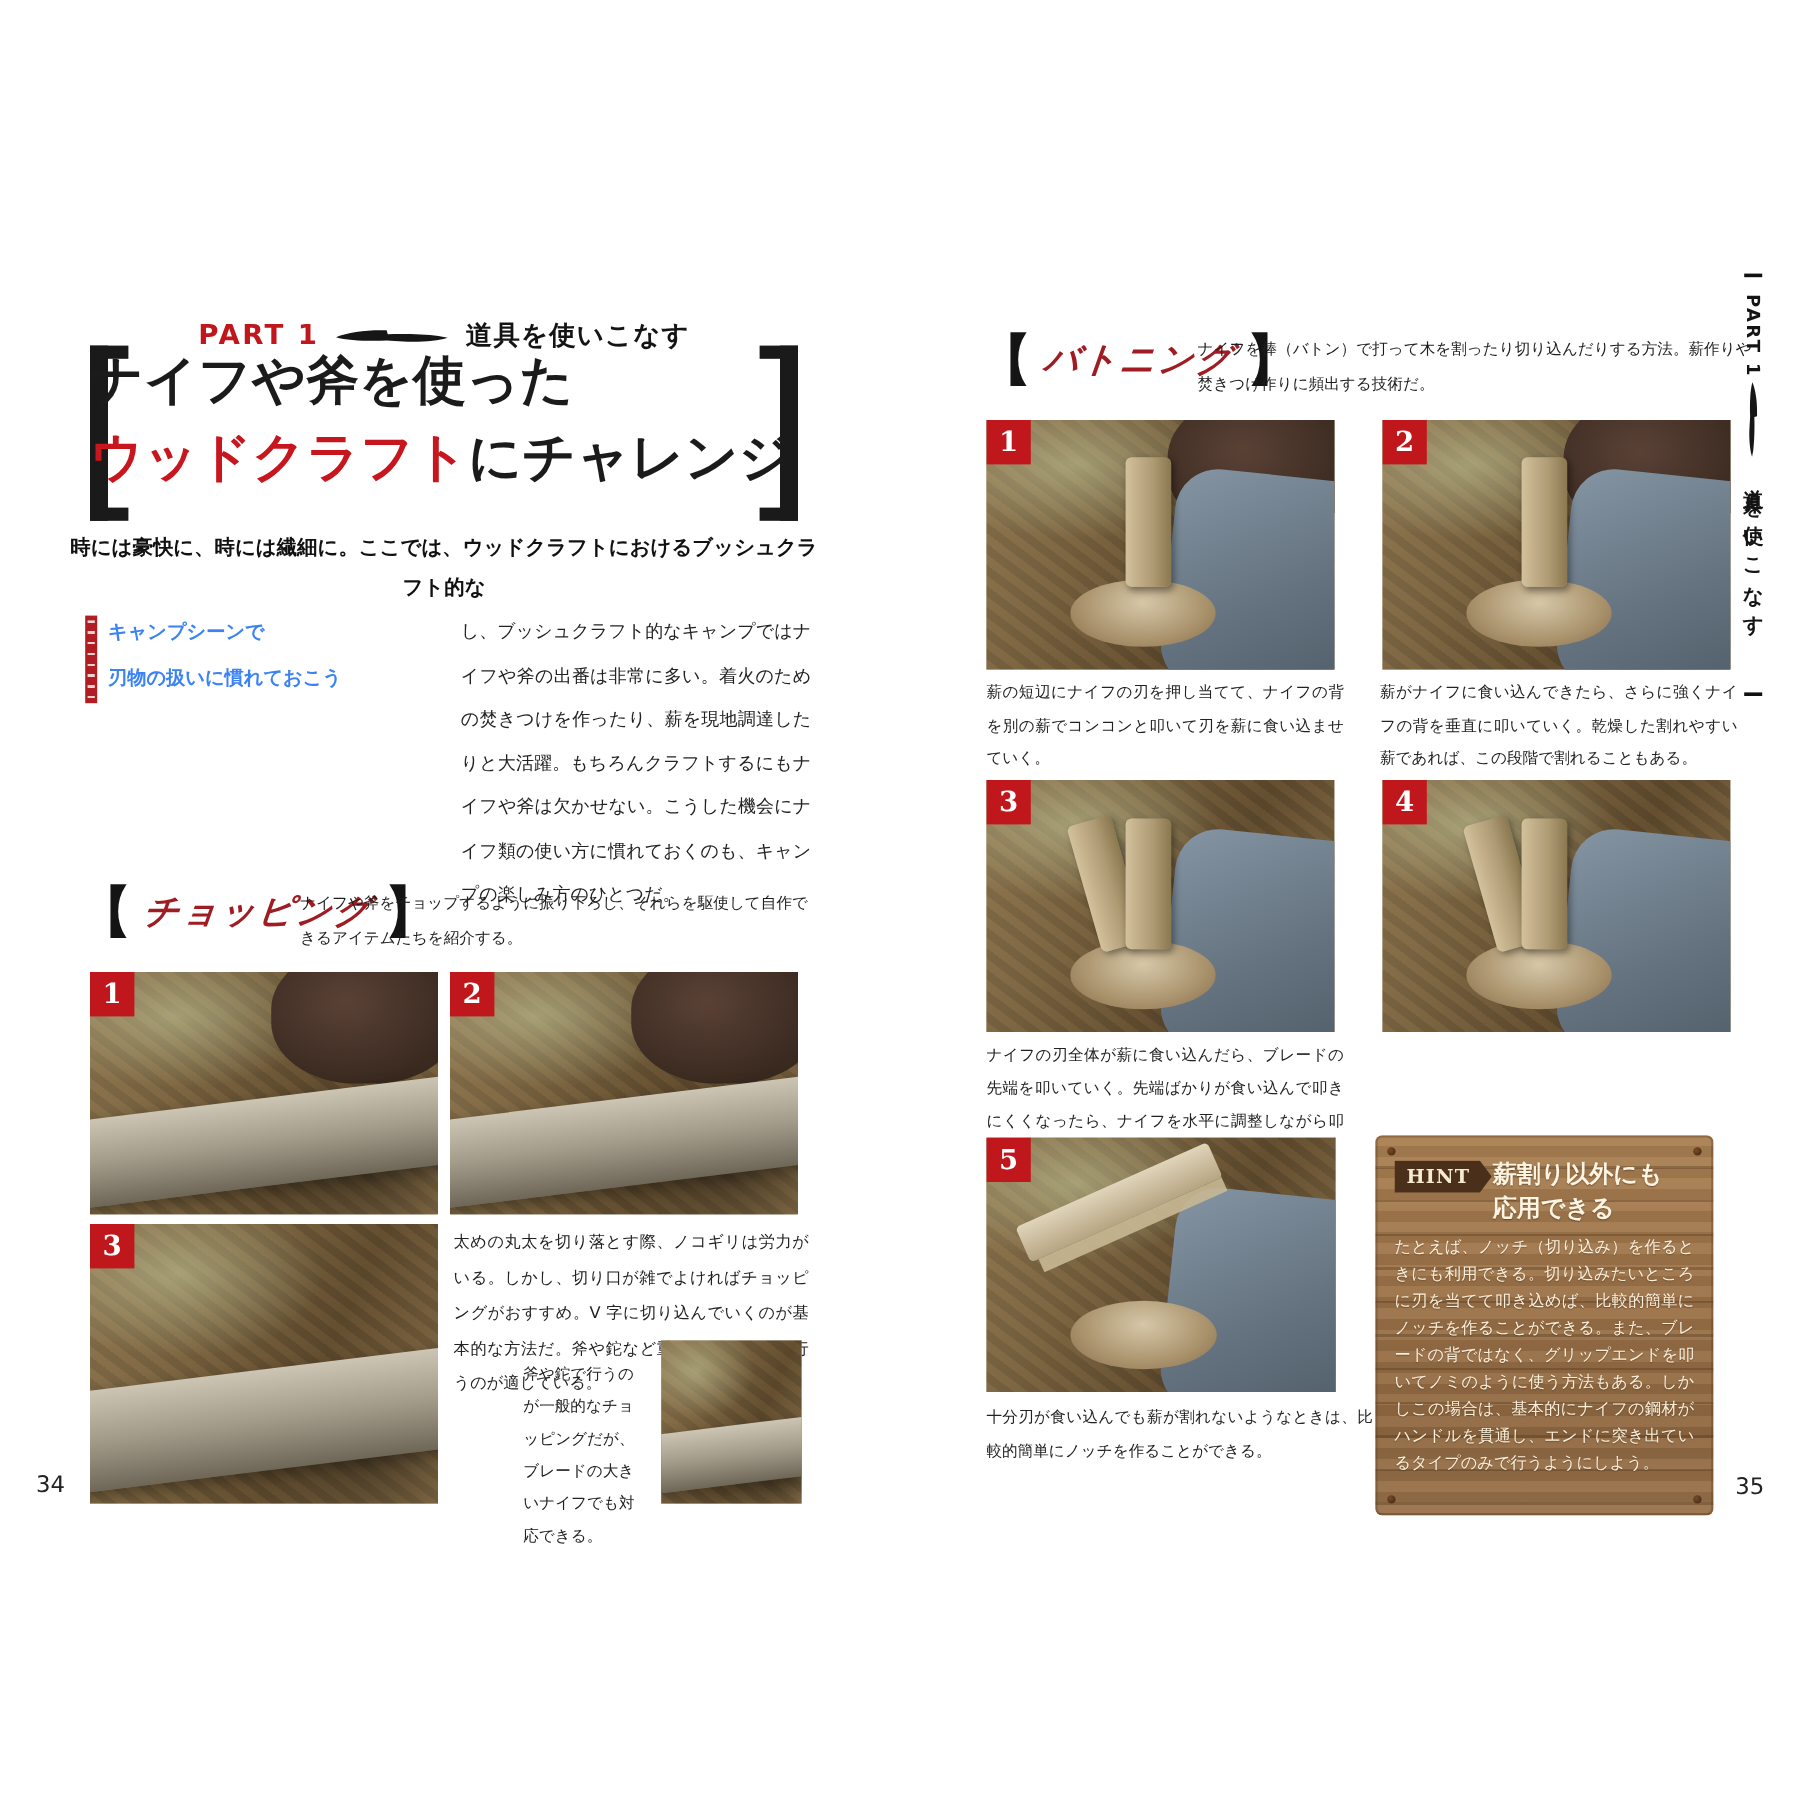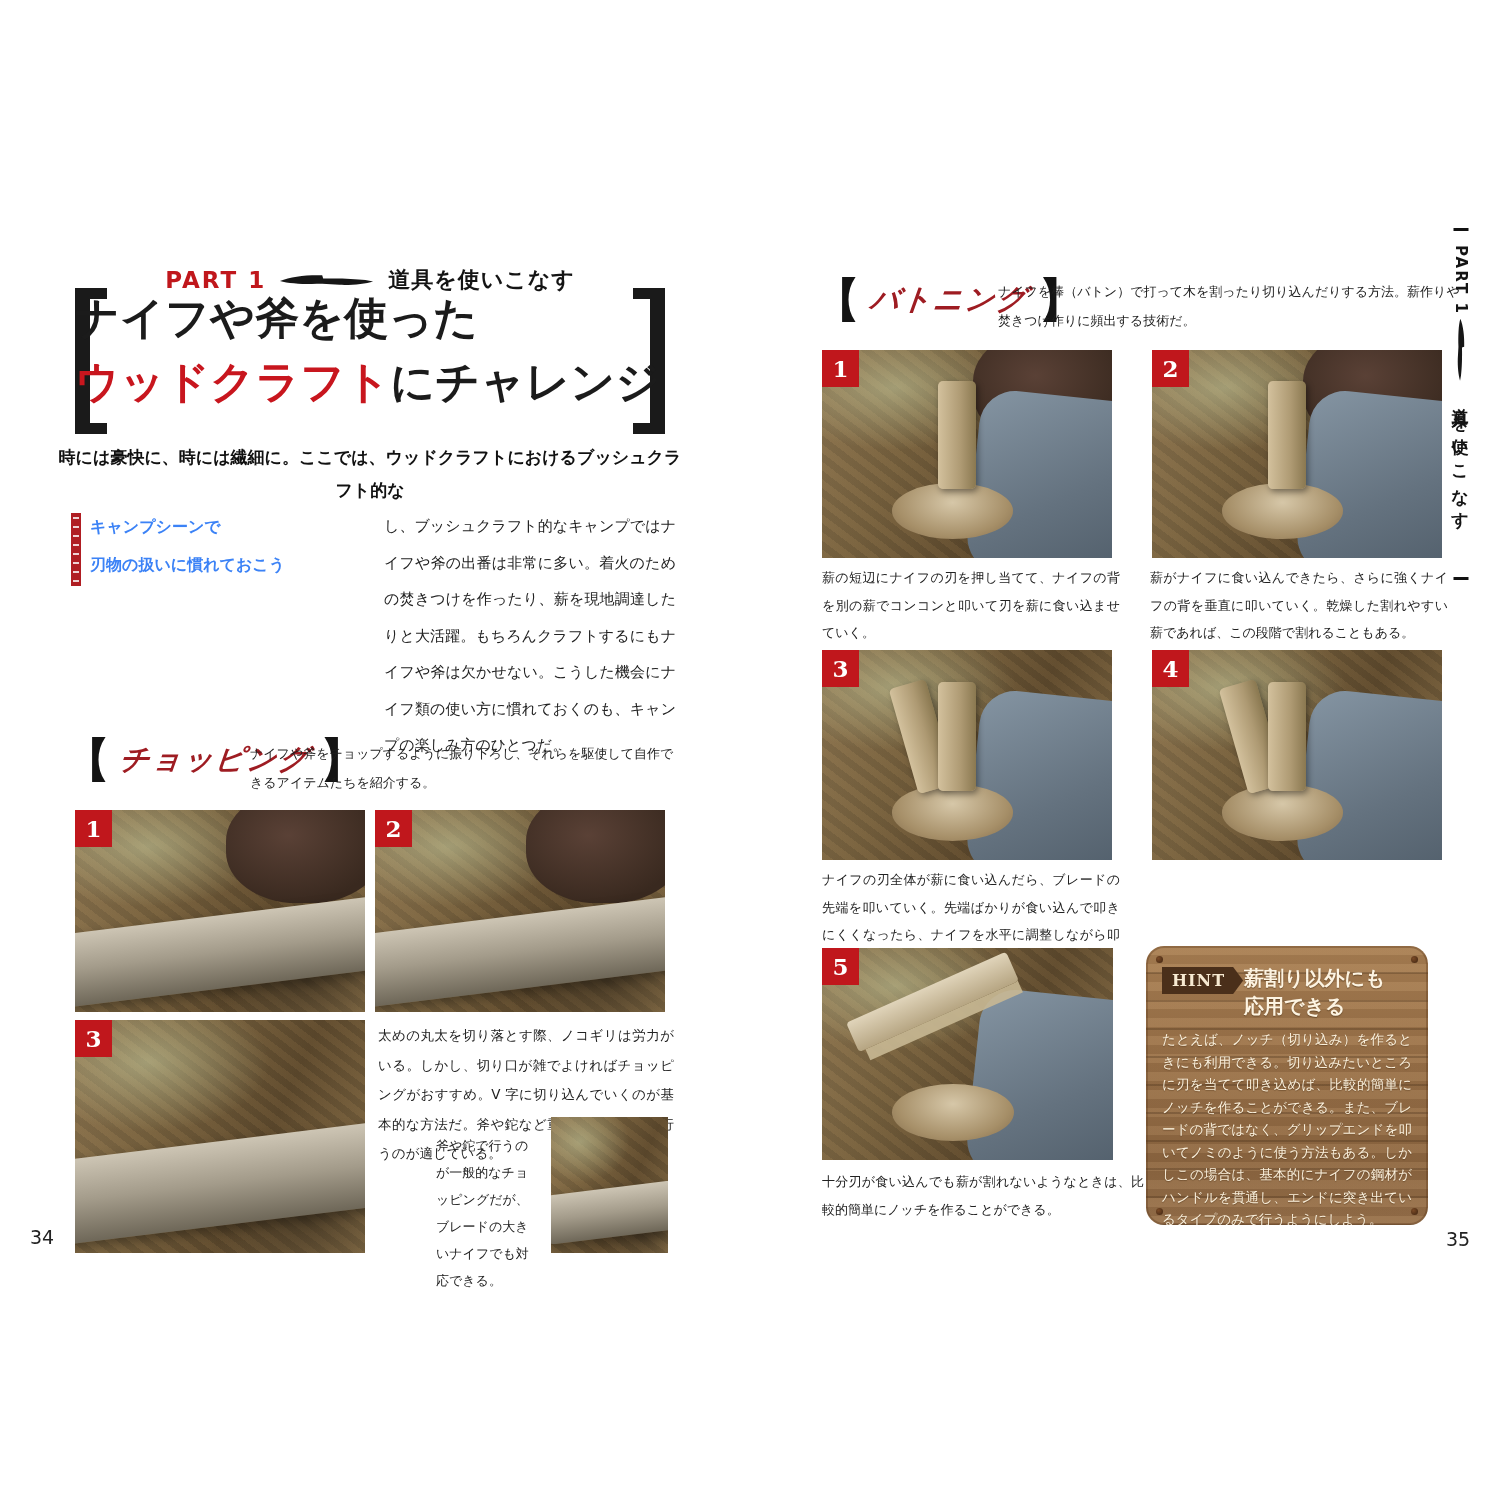--- a/index.html
+++ b/index.html
@@ -97,21 +97,21 @@
   
   .cap{position:absolute;margin:0;font-size:13px;line-height:27.5px;color:#222;
        text-align:justify;word-break:break-all;}
   .cap1{left:822px;top:564px;width:298px;}
   .cap2{left:1150px;top:564px;width:298px;}
   .cap3{left:822px;top:866px;width:298px;}
   .cap4{left:1150px;top:866px;width:298px;}
   .cap5{left:822px;top:1168px;width:322px;}
 
   
-  .hint{position:absolute;left:1146px;top:946px;width:282px;height:279px;border-radius:18px;
+  .hint{position:absolute;left:1146px;top:946px;width:282px;height:317px;border-radius:6px;
         padding:18px 16px 14px 16px;overflow:hidden;
         background:
           repeating-linear-gradient(180deg,rgba(0,0,0,0) 0 26px,rgba(60,38,18,.28) 26px 28px),
           repeating-linear-gradient(180deg,rgba(255,235,200,.07) 0 9px,rgba(0,0,0,.05) 9px 18px),
           linear-gradient(180deg,#a87e52,#9a7148 40%,#8d6640 78%,#97704a);
         box-shadow:inset 0 0 0 2px rgba(90,55,25,.35);}
   .nail{position:absolute;width:7px;height:7px;border-radius:50%;
         background:radial-gradient(circle at 35% 35%,#7a4a26,#3f2512);}
   .nail.tl{left:10px;top:10px;}  .nail.tr{right:10px;top:10px;}
   .nail.bl{left:10px;bottom:10px;} .nail.br{right:10px;bottom:10px;}

